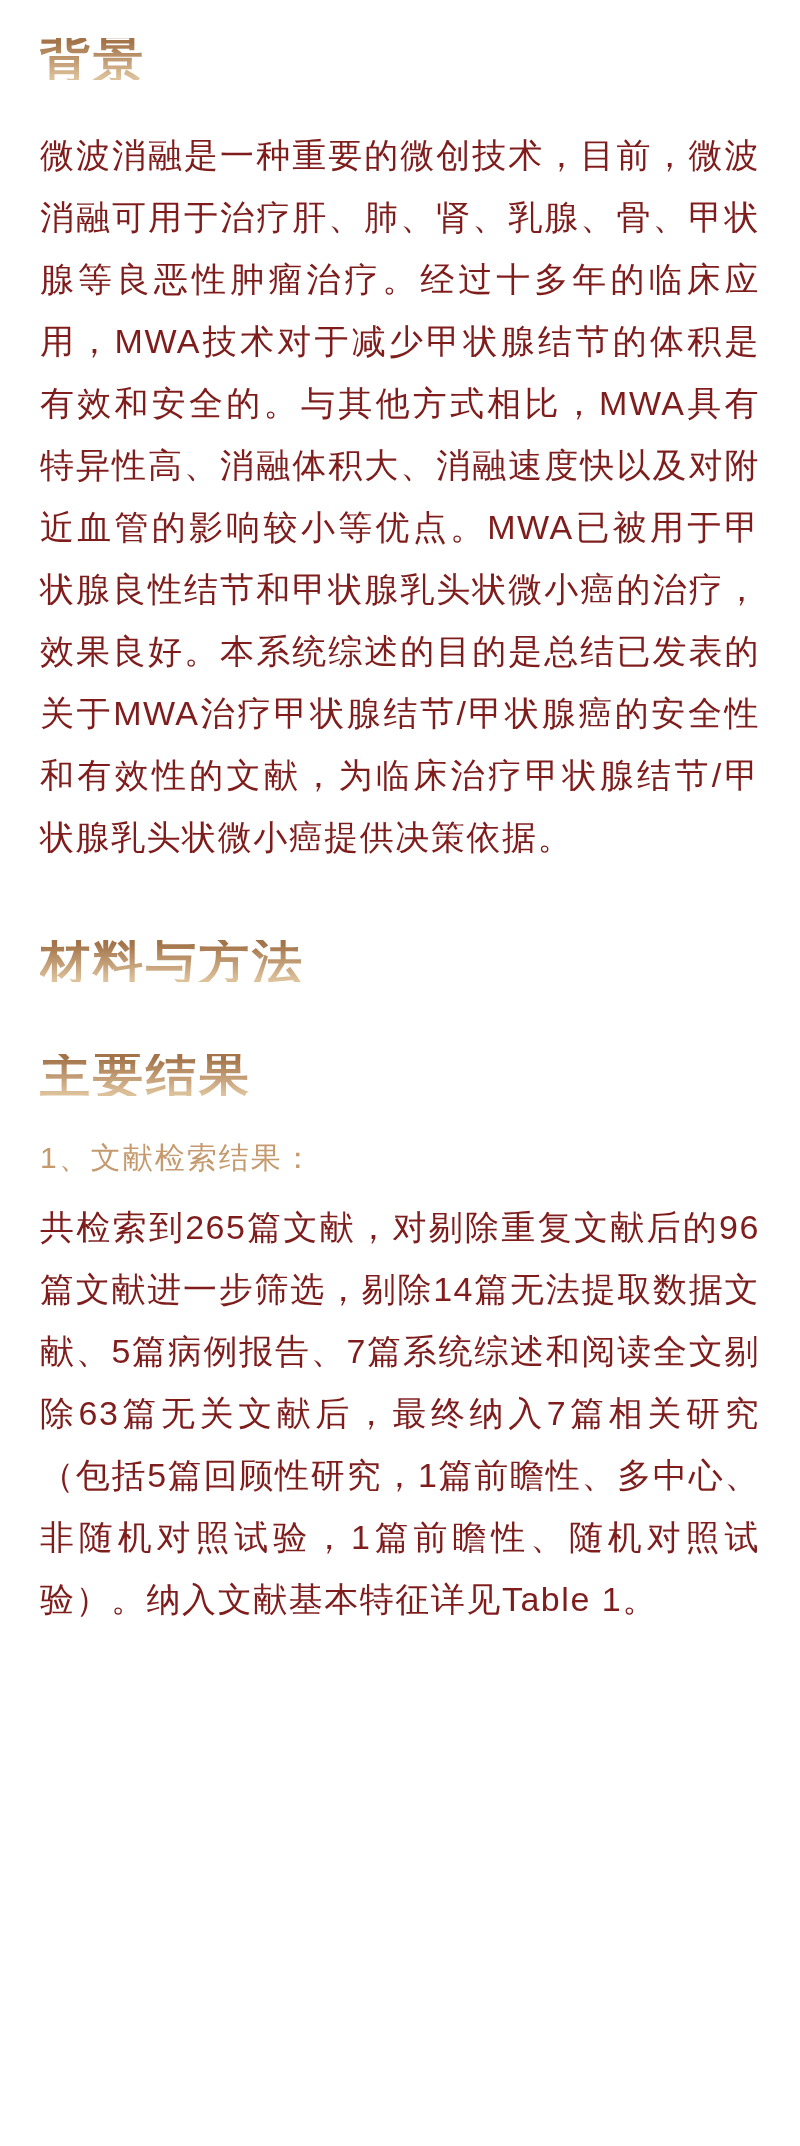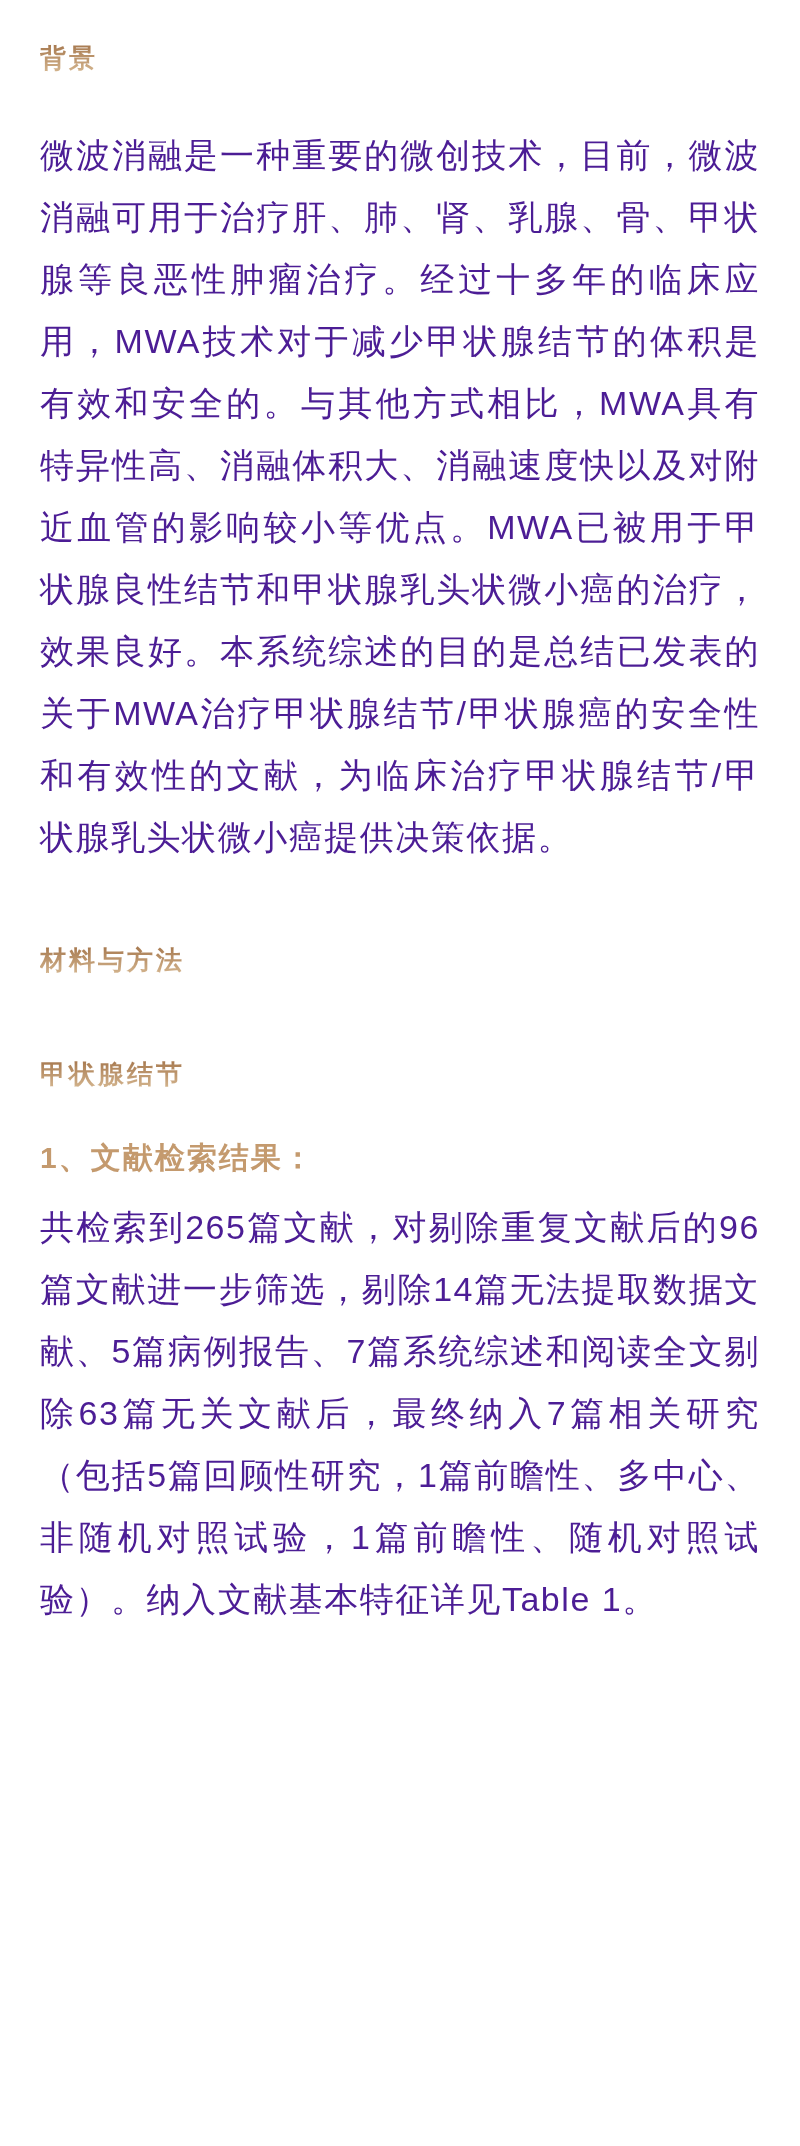--- a/index.html
+++ b/index.html
@@ -16,21 +16,21 @@
   }
 
   main.article {
     padding: 0 40px 8px 40px;
   }
 
   
   h2.section-heading {
     font-family: "Liberation Serif", "DejaVu Serif", serif;
     font-weight: bold;
-    font-size: 26px;
+    font-size: 50px;
     line-height: 42px;
     letter-spacing: 3px;
     color: #b8895a; 
   }
   @supports ((-webkit-background-clip: text) or (background-clip: text)) {
     h2.section-heading {
       background-image: linear-gradient(180deg, #a3744a 10%, #ddc19b 95%);
       -webkit-background-clip: text;
       background-clip: text;
       color: transparent;
@@ -38,32 +38,32 @@
     }
   }
   .heading-row { margin-top: 72px; }
   .heading-row.first { margin-top: 38px; }
 
   
   h3.sub-heading {
     margin-top: 44px;
     font-size: 30px;
     line-height: 36px;
-    font-weight: bold;
+    font-weight: normal;
     letter-spacing: 2px;
     color: #c49a6e;
   }
 
   
   p.body-paragraph {
     margin-top: 44px;
     font-size: 34px;
     line-height: 62px;
     font-weight: 300;
-    color: #4c1d95;
+    color: #7f1d1d;
     letter-spacing: 0.045em;
     text-align: justify;
     text-justify: inter-ideograph;
   }
   p.body-paragraph.tight {
     margin-top: 20px;
   }
 </style>
 </head>
 <body>
@@ -78,19 +78,19 @@
   </section>
 
   <section>
     <div class="heading-row">
       <h2 class="section-heading">材料与方法</h2>
     </div>
   </section>
 
   <section>
     <div class="heading-row">
-      <h2 class="section-heading">甲状腺结节</h2>
+      <h2 class="section-heading">主要结果</h2>
     </div>
     <h3 class="sub-heading">1、文献检索结果：</h3>
     <p class="body-paragraph tight">共检索到265篇文献，对剔除重复文献后的96篇文献进一步筛选，剔除14篇无法提取数据文献、5篇病例报告、7篇系统综述和阅读全文剔除63篇无关文献后，最终纳入7篇相关研究（包括5篇回顾性研究，1篇前瞻性、多中心、非随机对照试验，1篇前瞻性、随机对照试验）。纳入文献基本特征详见Table 1。</p>
   </section>
 
 </main>
 
 </body></html>

